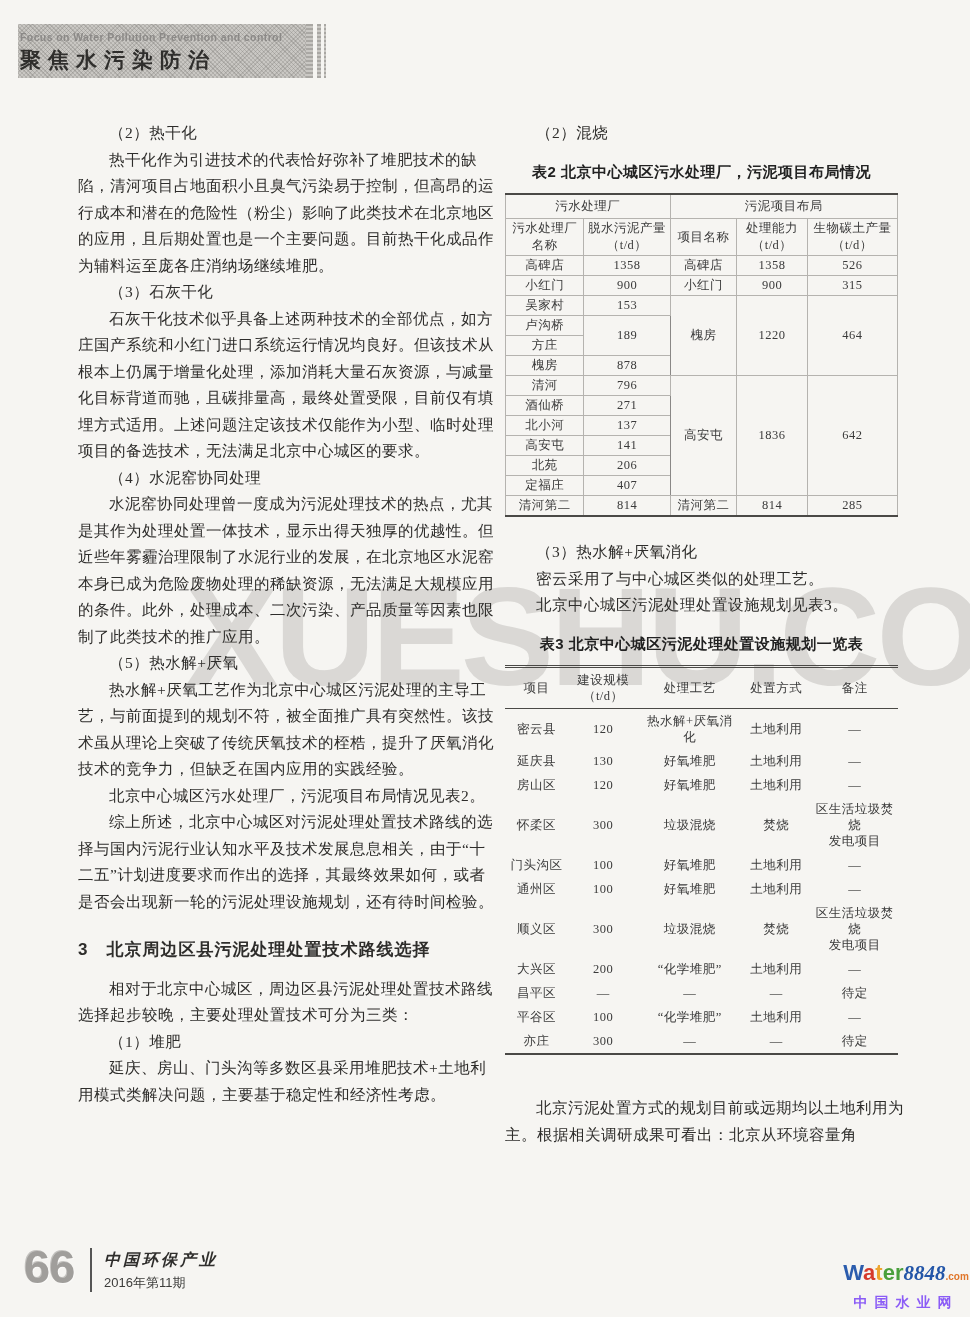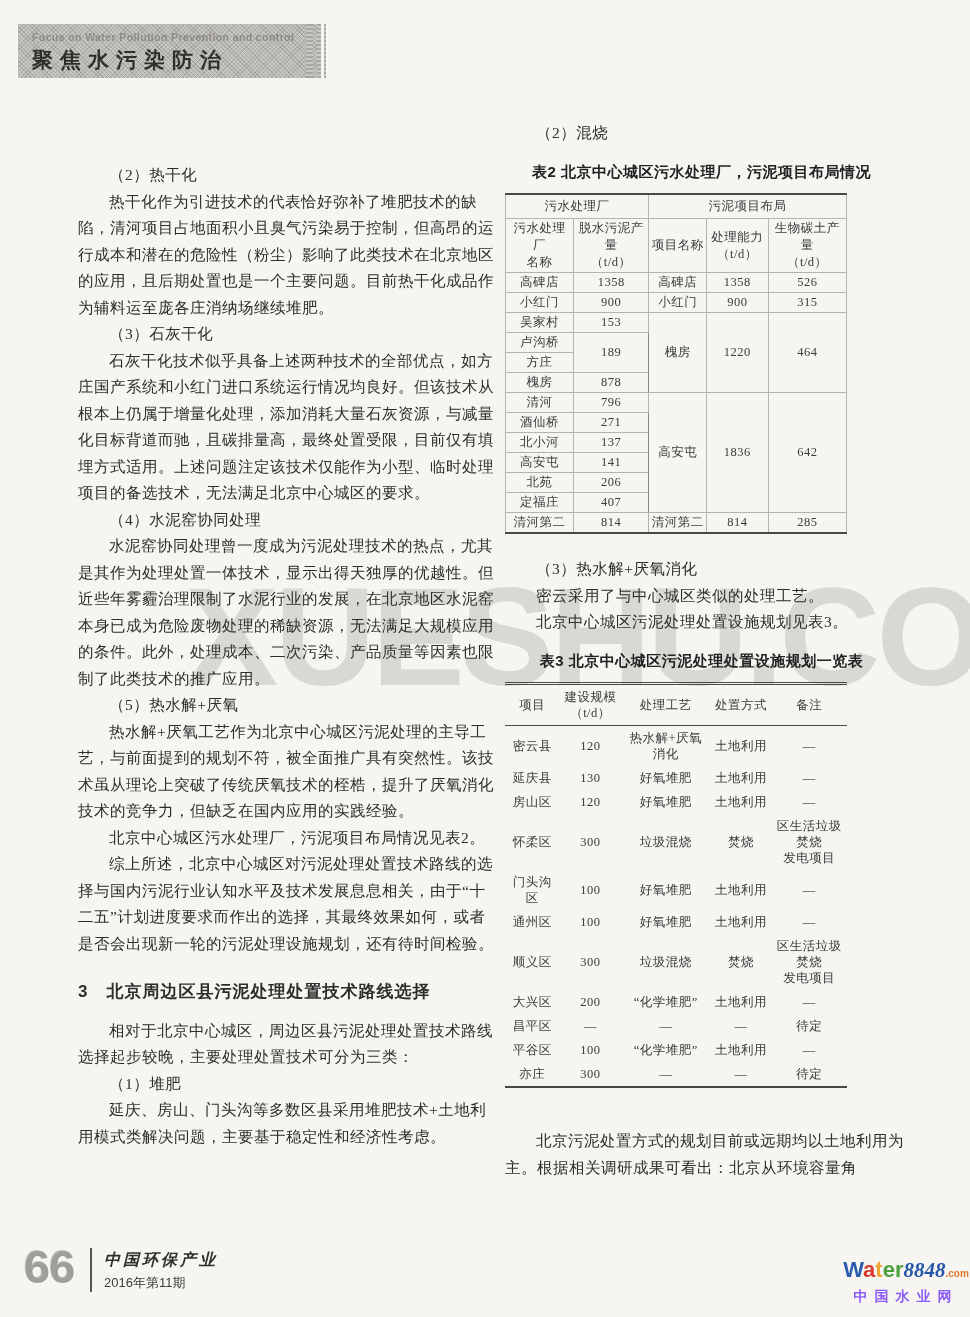--- a/index.html
+++ b/index.html
@@ -1,55 +1,55 @@
 <!DOCTYPE html>
 <html><head>
 <meta charset="utf-8">
 <style>
   html,body{margin:0;padding:0;}
   body{background:#e9e8e6;}
   .page{position:relative;width:970px;height:1317px;margin:0 auto;background:#f6f5f2;
         overflow:hidden;font-family:"Liberation Serif","DejaVu Serif",serif;color:#2e2d2b;}
 
   
-  .banner{position:absolute;left:18px;top:24px;width:286px;height:54px;padding-left:14px;
+  .banner{position:absolute;left:18px;top:24px;width:286px;height:54px;padding-left:2px;
     background:
       repeating-linear-gradient(45deg, rgba(110,108,104,.28) 0 1px, transparent 1px 3px),
       repeating-linear-gradient(-45deg, rgba(110,108,104,.22) 0 1px, transparent 1px 3px),
       #c9c7c3;}
   .banner-en{font-family:"Liberation Sans","DejaVu Sans",sans-serif;font-weight:bold;
     font-size:10.5px;color:#8b8987;letter-spacing:.4px;padding-top:7px;}
   .banner-zh{font-weight:bold;font-size:21px;color:#2f2e2c;letter-spacing:7px;margin-top:3px;}
   .stripe{position:absolute;top:24px;height:54px;
     background:repeating-linear-gradient(0deg, rgba(110,108,104,.35) 0 2px, transparent 2px 4px),#c9c7c3;}
   .s1{left:306px;width:7px;} .s2{left:317px;width:4px;} .s3{left:324px;width:2px;}
 
   
   .watermark{position:absolute;left:185px;top:556px;white-space:nowrap;pointer-events:none;
     font-family:"Liberation Sans","DejaVu Sans",sans-serif;font-weight:900;font-size:140px;
     letter-spacing:-4px;color:rgba(152,150,147,.30);}
 
   
   .col{position:absolute;top:120px;width:420px;font-size:15.5px;line-height:26.5px;letter-spacing:.5px;}
-  .col-left{left:78px;margin-top:42px;} .col-right{left:505px;}
+  .col-left{left:78px;} .col-right{left:505px;}
   .col p{margin:0;}
   .para{text-indent:2em;}
   .sub{text-indent:2em;}
   .h2{font-family:"Liberation Sans","DejaVu Sans",sans-serif;font-weight:bold;font-size:17px;
       letter-spacing:1px;margin:22px 0 12px 0 !important;text-indent:0;}
   .h3{font-family:"Liberation Sans","DejaVu Sans",sans-serif;font-weight:bold;font-size:15px;
       margin:0 0 10px 0 !important;text-indent:0;}
   .host-mid{padding-top:22px;}
   .host-bottom{padding-top:40px;}
   .host-bottom .h2{margin-top:0 !important;margin-bottom:16px !important;}
 
   
   .tbl-title{font-family:"Liberation Sans","DejaVu Sans",sans-serif;font-weight:bold;font-size:15px;
     text-align:center;color:#222;margin:12px 0 8px 0;letter-spacing:.5px;width:393px;}
-  table{border-collapse:collapse;table-layout:fixed;width:342px;
+  table{border-collapse:collapse;table-layout:fixed;width:393px;
     font-family:"Liberation Serif","DejaVu Serif",serif;color:#3a3a3a;}
   .t2{border-top:2px solid #4a4946;border-bottom:2px solid #4a4946;font-size:12.5px;}
   .t2 th,.t2 td{border:1px solid #b5b3af;text-align:center;font-weight:normal;
     padding:1px 2px;line-height:17px;white-space:pre-line;}
   .t2 thead tr:first-child th{padding:3px 2px;}
   .t2 .gsep{border-left:1px solid #8a8886;font-family:Liberation Serif, serif;}
   .t3{border-top:3px double #4a4946;border-bottom:2px solid #4a4946;font-size:12.5px;margin-top:2px;}
   .t3 th{border-bottom:1.5px solid #4a4946;font-weight:normal;text-align:center;
     padding:4px 2px;line-height:16px;white-space:pre-line;}
   .t3 td{text-align:center;padding:4px 2px;line-height:16px;white-space:pre-line;border:none;}
@@ -59,21 +59,21 @@
     font-family:"Liberation Sans","DejaVu Sans",sans-serif;font-weight:900;font-size:47px;
     color:#a09e9b;letter-spacing:-1px;
     text-shadow:1px 1px 0 rgba(255,255,255,.5), -1px -1px 0 rgba(120,118,114,.4);}
   .footer-divider{position:absolute;left:90px;top:1248px;width:2px;height:44px;background:#555;}
   .footer-journal{position:absolute;left:104px;top:1250px;font-weight:bold;font-style:italic;
     font-size:16px;letter-spacing:3px;color:#2f2e2c;}
   .footer-issue{position:absolute;left:104px;top:1274px;
     font-family:"Liberation Sans","DejaVu Sans",sans-serif;font-size:13px;color:#3c3c3a;}
   .logo{position:absolute;left:842px;top:1258px;width:128px;text-align:center;}
   .logo-line1{font-family:"Liberation Sans","DejaVu Sans",sans-serif;font-weight:bold;font-size:22px;
-    line-height:24px;white-space:nowrap;}
+    line-height:30px;white-space:nowrap;}
   .logo-num{font-family:"Liberation Serif","DejaVu Serif",serif;font-style:italic;font-weight:bold;
     font-size:21px;color:#2456a8;}
   .logo-tld{font-size:10px;color:#e0762a;font-weight:bold;}
   .logo-line2{font-family:"Liberation Sans","DejaVu Sans",sans-serif;font-weight:bold;font-size:14px;
     color:#8b5cf6;letter-spacing:7px;margin-top:2px;white-space:nowrap;}
 </style>
 </head>
 <body>
 
 <div class="page">

